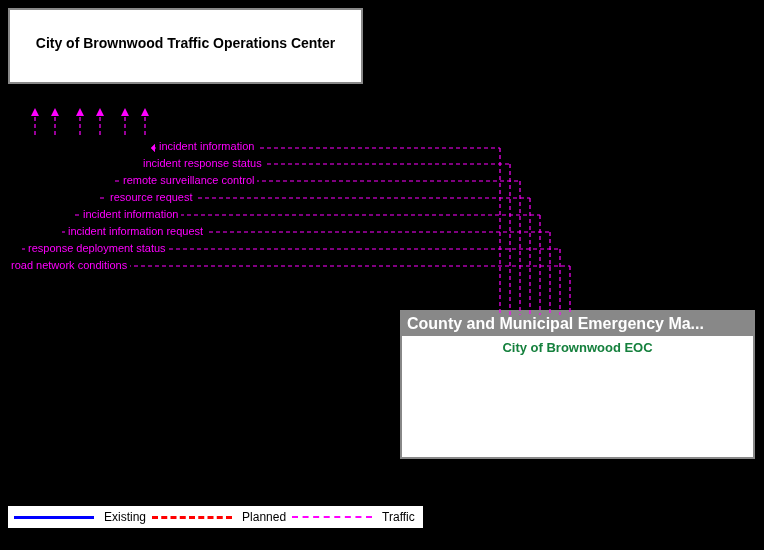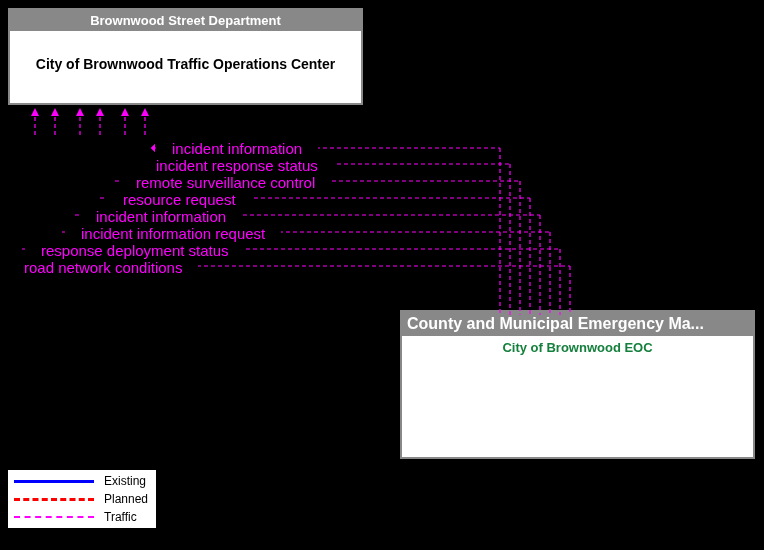--- a/index.html
+++ b/index.html
@@ -78,33 +78,33 @@
       left: 0;
       width: 764px;
       height: 550px;
       pointer-events: none;
     }
 
     
     .flow-label {
       position: absolute;
       color: #ff00ff;
-      font-size: 15px;
+      font-size: 11px;
       background: #000;
-      padding: 0 16px;
+      padding: 0 3px;
       white-space: nowrap;
     }
 
     
     .legend {
       position: absolute;
       bottom: 22px;
       left: 8px;
       display: flex;
-      flex-direction: column;
+      flex-direction: row;
       gap: 4px;
     }
     .legend-item {
       display: flex;
       align-items: center;
       gap: 8px;
     }
     .legend-line {
       width: 80px;
       height: 3px;
@@ -126,21 +126,20 @@
     .future-line {
       background: transparent;
       border-top: 2px dashed #ff00ff;
       height: 0;
     }
   </style>
 </head>
 <body>
 
 <div class="bsd-box">
-  <div class="bsd-header">Brownwood Street Department</div>
   <div class="bsd-inner">
     <div class="bsd-title">City of Brownwood Traffic Operations Center</div>
   </div>
 </div>
 
 <div class="eoc-box">
   <div class="eoc-header">County and Municipal Emergency Ma...</div>
   <div class="eoc-inner">
     <div class="eoc-subtitle">City of Brownwood EOC</div>
   </div>

